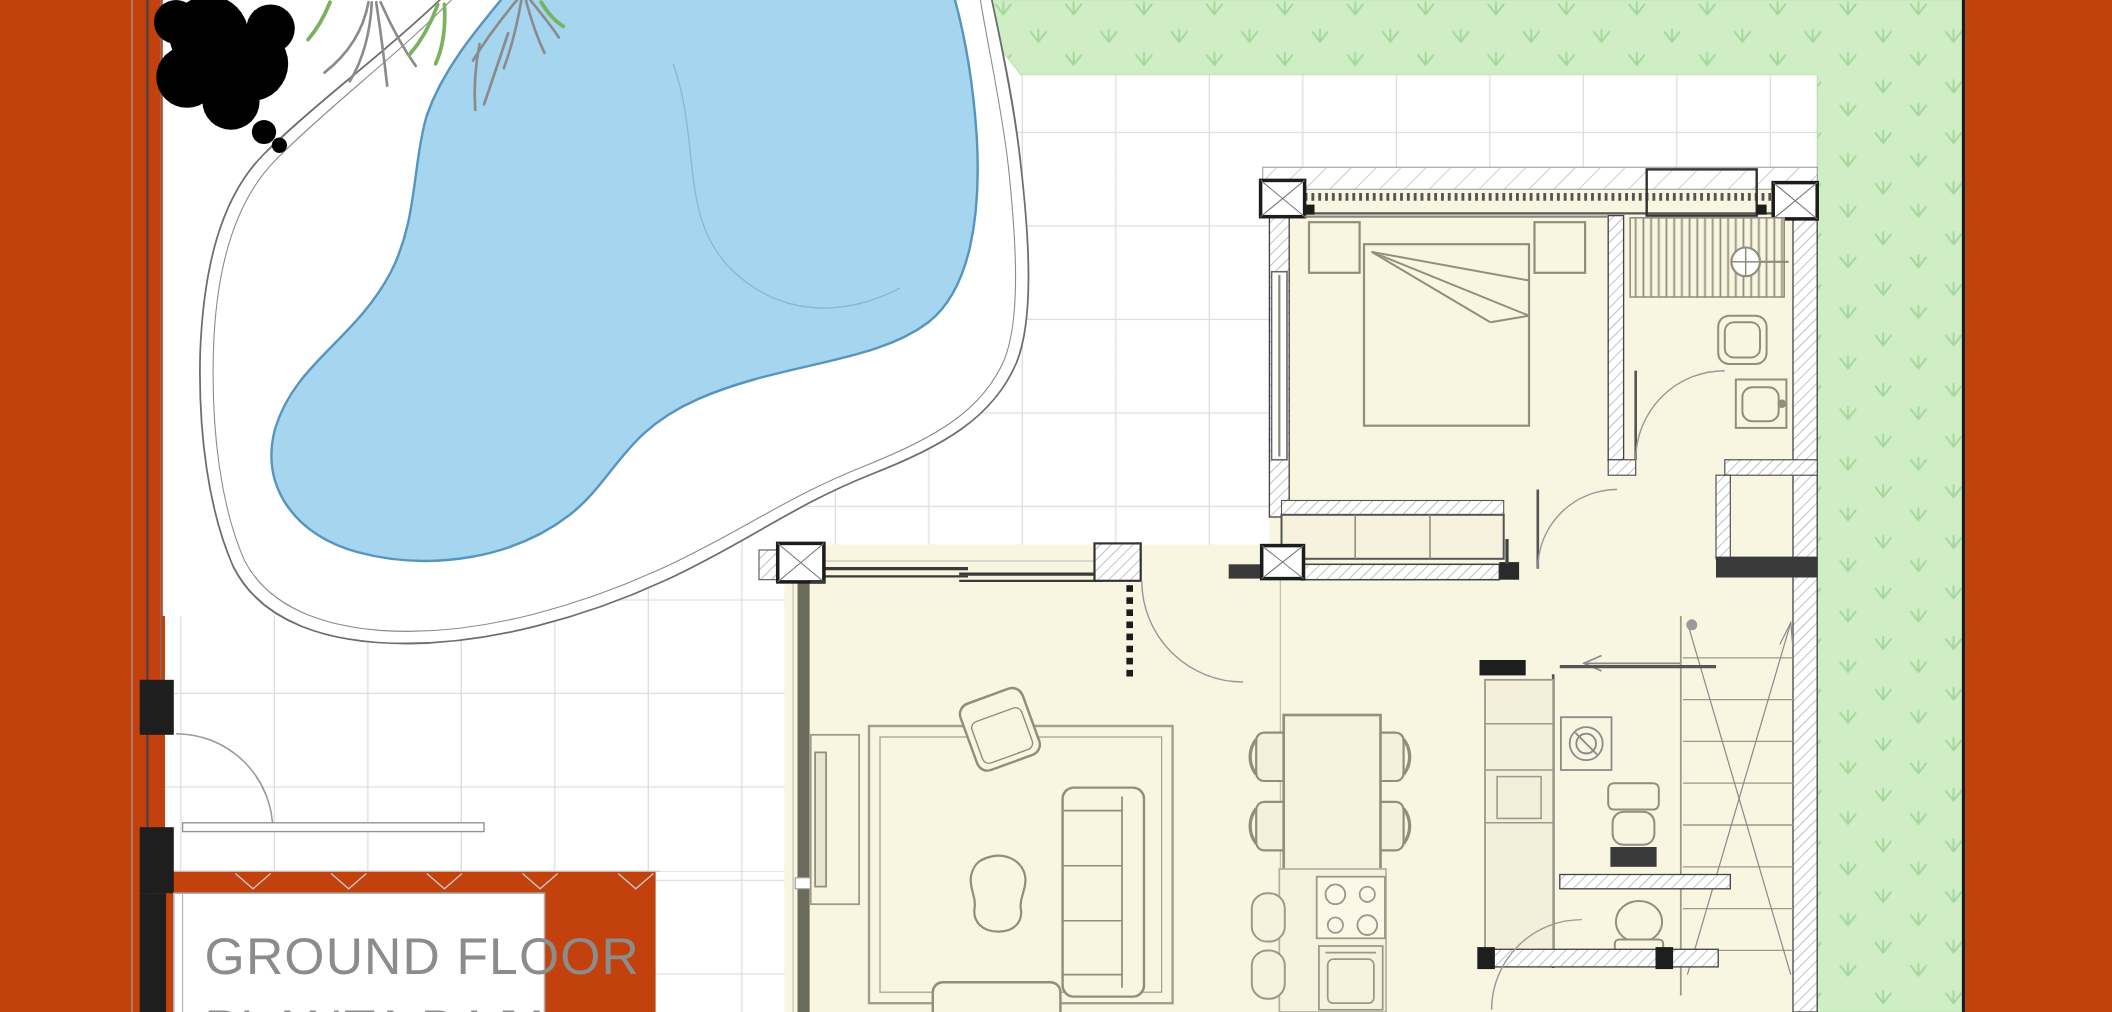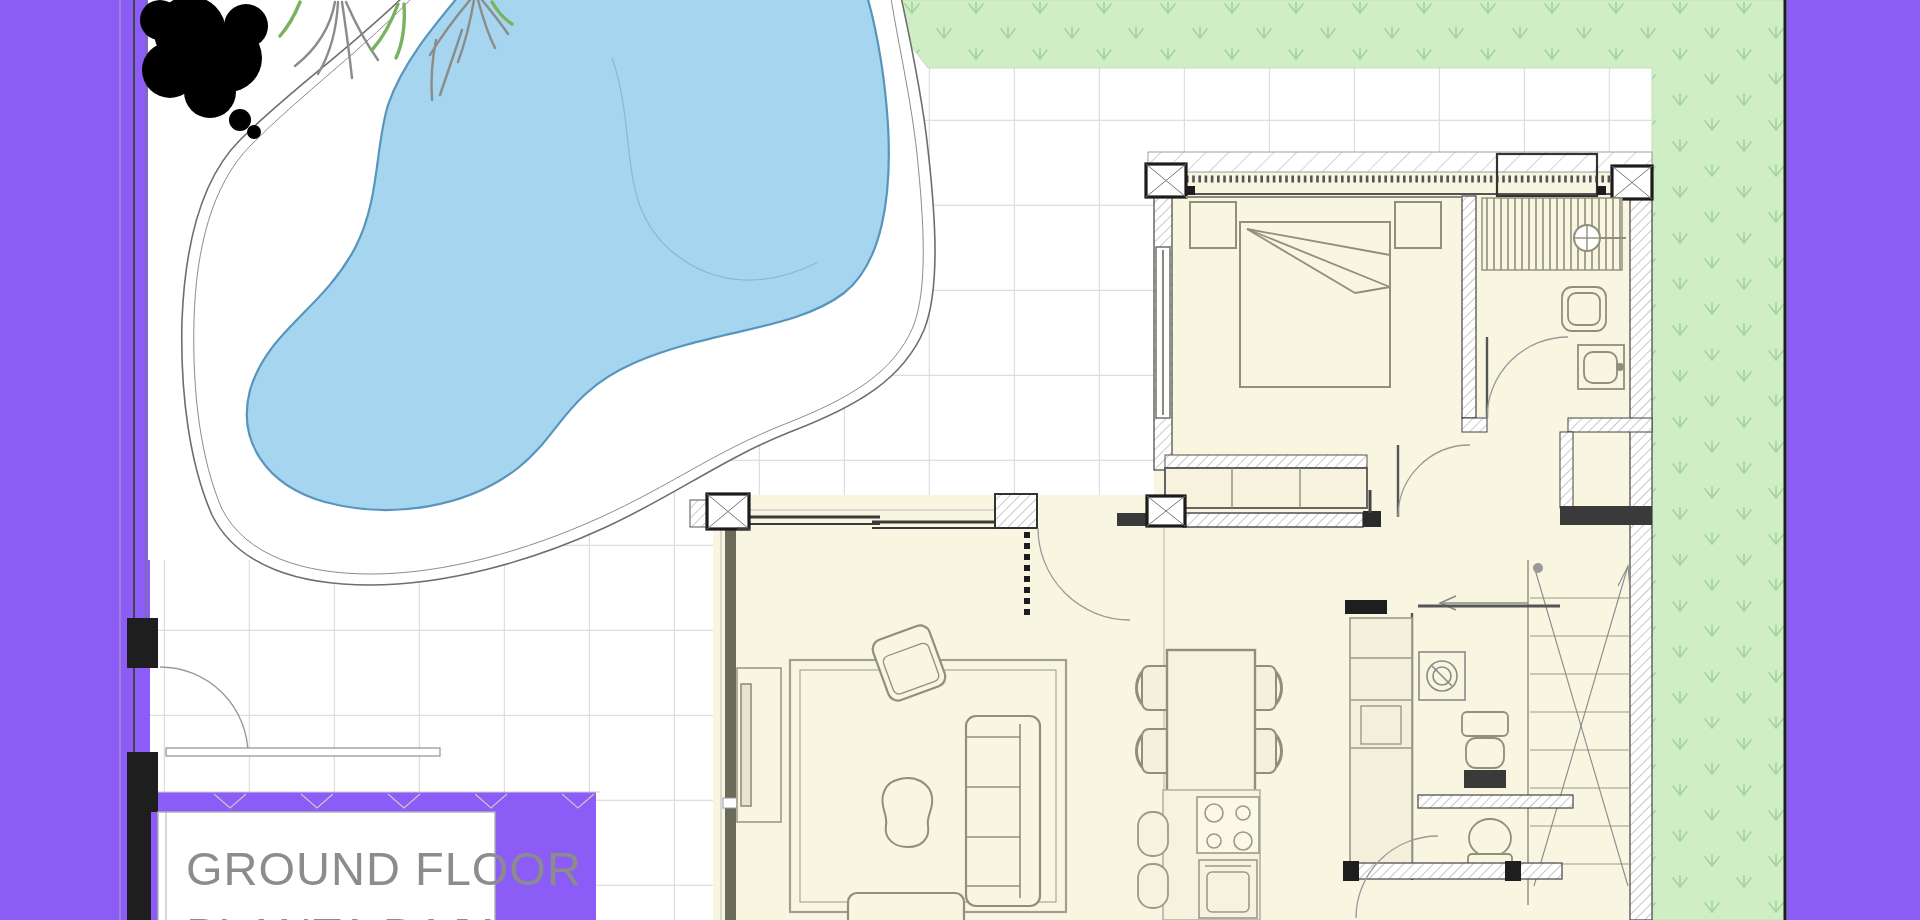--- a/index.html
+++ b/index.html
@@ -1,16 +1,16 @@
 <!DOCTYPE html>
 <html><head>
 <meta charset="utf-8">
 <style>
   html,body{margin:0;padding:0;background:#ffffff;overflow:hidden;}
-  #canvas{position:relative;width:1920px;height:920px;background:#8b5cf6;
+  #canvas{position:relative;width:1920px;height:920px;background:#c2410c;
           font-family:"Liberation Sans", sans-serif;}
   svg{display:block;}
   text.title{fill:#8c8c8c;letter-spacing:1px;}
 </style>
 </head>
 <body>
 
 <div id="canvas">
 <svg width="1920" height="920" viewBox="0 0 1920 920">
   <defs>

